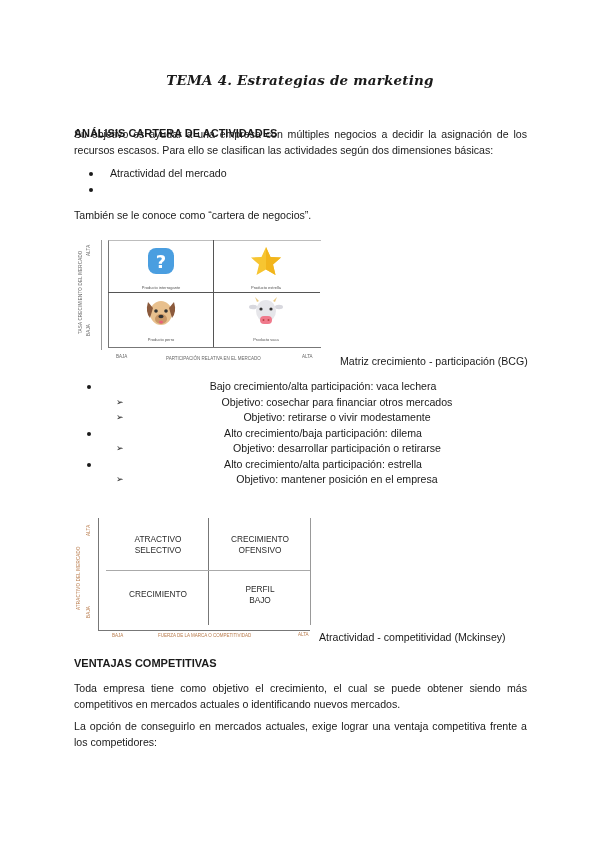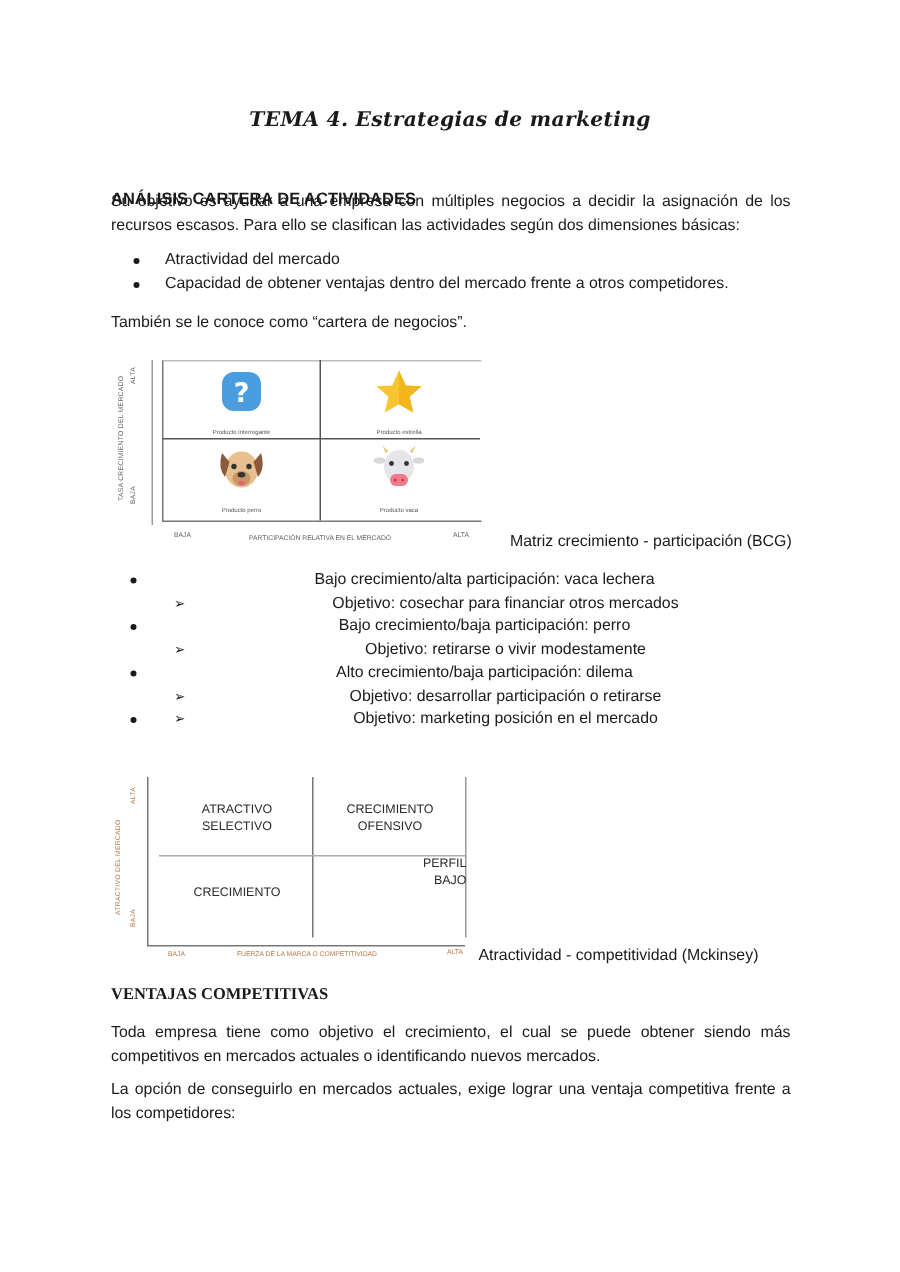--- a/index.html
+++ b/index.html
@@ -45,21 +45,21 @@
 
 <div class="abs title">TEMA 4. Estrategias de marketing</div>
 
 <div class="abs h" style="top:103px;margin-top:24px;">ANÁLISIS CARTERA DE ACTIVIDADES</div>
 
 <div class="abs p" style="top:127px;">Su objetivo es ayudar a una empresa con múltiples negocios a decidir la asignación de los recursos escasos. Para ello se clasifican las actividades según dos dimensiones básicas:</div>
 
 <div class="abs" style="left:110px; top:166px; width:420px;">
   <ul class="b">
     <li><span class="dot"></span><span>Atractividad del mercado</span></li>
-    <li><span class="dot"></span><span>Capacidad de obtener ventajas dentro del mercado frente a otros competidores.</span></li>
+    <li><span class="dot"></span></li>
   </ul>
 </div>
 
 <div class="abs p" style="top:208px;">También se le conoce como “cartera de negocios”.</div>
 
 <div class="abs bcg">
   <div class="rot" style="left:2px; top:98px;">TASA CRECIMIENTO DEL MERCADO</div>
   <div class="rot" style="left:10px; top:20px;">ALTA</div>
   <div class="rot" style="left:10px; top:100px;">BAJA</div>
   <div class="yaxis"></div>
@@ -113,26 +113,25 @@
   <div class="axis-x" style="left:40px; top:118px;">BAJA</div>
   <div class="axis-x" style="left:90px; top:120px;">PARTICIPACIÓN RELATIVA EN EL MERCADO</div>
   <div class="axis-x" style="left:226px; top:118px;">ALTA</div>
 </div>
 <div class="abs cap" style="left:340px; top:355px;">Matriz crecimiento - participación (BCG)</div>
 
 <div class="abs" style="left:108px; top:379px; width:430px;text-align:center;">
   <ul class="b">
     <li><span class="dot"></span><span>Bajo crecimiento/alta participación: vaca lechera</span></li>
     <li class="sub"><span class="arrow">➢</span><span>Objetivo: cosechar para financiar otros mercados</span></li>
-    <li><span class="dot"></span><span>Bajo crecimiento/baja participación: perro</span></li>
     <li class="sub"><span class="arrow">➢</span><span>Objetivo: retirarse o vivir modestamente</span></li>
     <li><span class="dot"></span><span>Alto crecimiento/baja participación: dilema</span></li>
     <li class="sub"><span class="arrow">➢</span><span>Objetivo: desarrollar participación o retirarse</span></li>
-    <li><span class="dot"></span></li>
-    <li class="sub"><span class="arrow">➢</span><span>Objetivo: marketing posición en el mercado</span></li>
+    <li><span class="dot"></span><span>Alto crecimiento/alta participación: estrella</span></li>
+    <li class="sub"><span class="arrow">➢</span><span>Objetivo: mantener posición en el empresa</span></li>
   </ul>
 </div>
 
 <div class="abs mck">
   <div class="rot" style="left:2px; top:96px;">ATRACTIVO DEL MERCADO</div>
   <div class="rot" style="left:12px; top:22px;">ALTA</div>
   <div class="rot" style="left:12px; top:104px;">BAJA</div>
   <div class="yaxis"></div>
   <div class="xaxis"></div>
   <div class="vline"></div>
@@ -143,26 +142,26 @@
     <div>ATRACTIVO</div>
     <div>SELECTIVO</div>
   </div>
   <div class="mq" style="left:135px; top:20px;">
     <div>CRECIMIENTO</div>
     <div>OFENSIVO</div>
   </div>
   <div class="mq" style="left:33px; top:75px;">
     <div>CRECIMIENTO</div>
   </div>
-  <div class="mq" style="left:135px; top:56px;text-align:right;">
+  <div class="mq" style="left:135px; top:70px;">
     <div>PERFIL</div>
     <div>BAJO</div>
   </div>
 
   <div class="axis-x" style="left:38px; top:119px;">BAJA</div>
   <div class="axis-x" style="left:84px; top:119px;">FUERZA DE LA MARCA O COMPETITIVIDAD</div>
   <div class="axis-x" style="left:224px; top:118px;">ALTA</div>
 </div>
 <div class="abs cap" style="left:319px; top:631px;">Atractividad - competitividad (Mckinsey)</div>
 
-<div class="abs h" style="top:657px;font-family:Liberation Serif, serif;">VENTAJAS COMPETITIVAS</div>
+<div class="abs h" style="top:657px;">VENTAJAS COMPETITIVAS</div>
 <div class="abs p" style="top:681px;">Toda empresa tiene como objetivo el crecimiento, el cual se puede obtener siendo más competitivos en mercados actuales o identificando nuevos mercados.</div>
 <div class="abs p" style="top:719px;">La opción de conseguirlo en mercados actuales, exige lograr una ventaja competitiva frente a los competidores:</div>
 
 </body></html>

